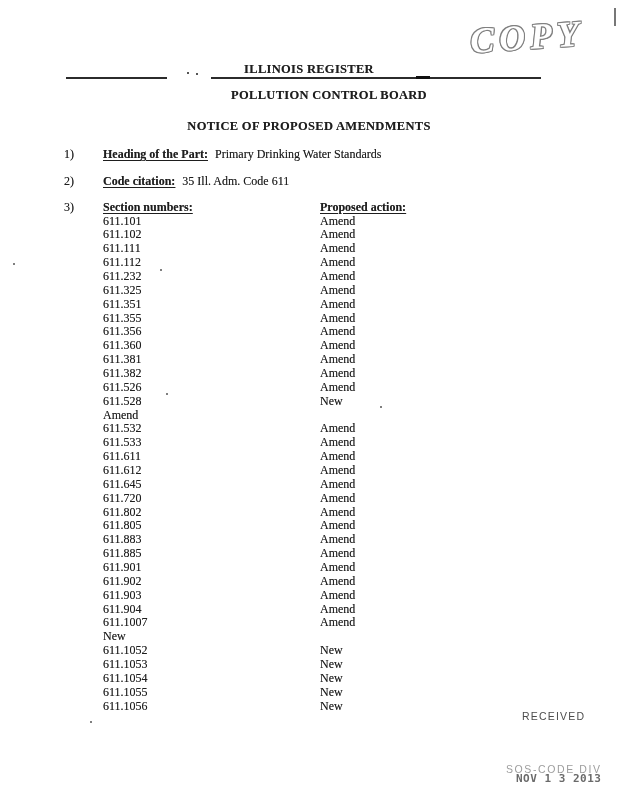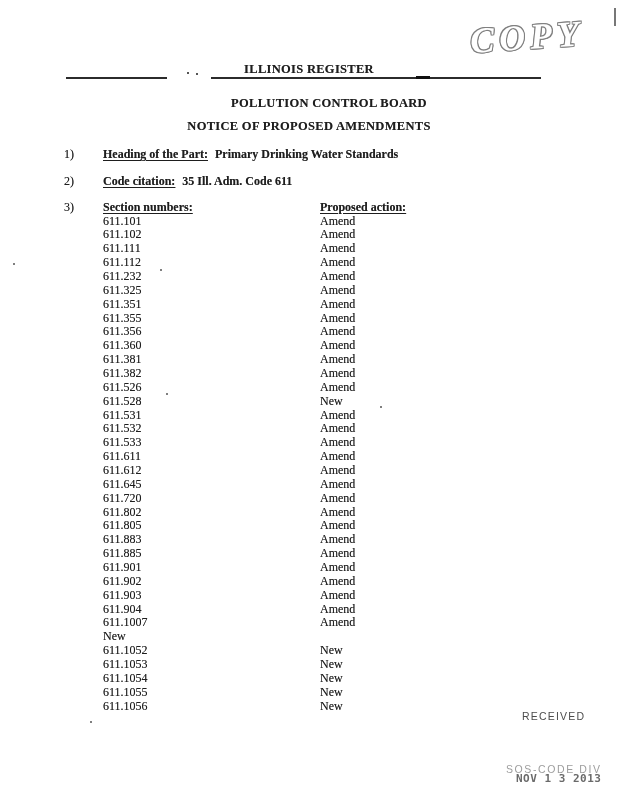--- a/index.html
+++ b/index.html
@@ -39,37 +39,37 @@
   .rule-dash  { left: 416px; top: 75.5px; width: 14px; height: 3.2px; background: #101010; }
 
   .title-line {
     left: 0; right: 0;
     text-align: center;
     font-size: 12.5px;
     font-weight: bold;
     letter-spacing: 0.3px;
   }
   .t-register { top: 62px; }
-  .t-board    { top: 96px; padding-left: 40px; }
+  .t-board    { top: 88px; padding-left: 40px; }
   .t-notice   { top: 119px; }
 
   .item-num { left: 64px; font-size: 12px; }
   .n1 { top: 147px; } .n2 { top: 174px; } .n3 { top: 200px; }
 
   .item-body { left: 103px; font-size: 12px; }
   .b1 { top: 147px; } .b2 { top: 174px; } .b3 { top: 200px; }
 
   .ul-label {
     font-weight: bold;
     text-decoration: underline;
     text-decoration-thickness: 1px;
     text-underline-offset: 1.5px;
     margin-top: 20px;
   }
-  .item-value { margin-left: 7px; font-weight: bold; }
+  .item-value { margin-left: 7px; font-weight: normal; }
   .action-header { left: 320px; top: 200px; font-size: 12px; text-align: center; }
 
   .section-list { left: 103px; top: 214.5px; font-size: 12px; }
   .sec-row { display: flex; height: 13.87px; line-height: 13.87px; }
   .sec-num { width: 217px; }
 
   
   .received-stamp {
     left: 522px; top: 710px;
     font-family: "Liberation Sans", sans-serif;
@@ -191,21 +191,20 @@
       </div>
       <div class="sec-row">
         <span class="sec-num">611.526</span>
         <span class="sec-action">Amend</span>
       </div>
       <div class="sec-row">
         <span class="sec-num">611.528</span>
         <span class="sec-action">New</span>
       </div>
       <div class="sec-row">
-        <span class="sec-num">611.531</span>
         <span class="sec-action">Amend</span>
       </div>
       <div class="sec-row">
         <span class="sec-num">611.532</span>
         <span class="sec-action">Amend</span>
       </div>
       <div class="sec-row">
         <span class="sec-num">611.533</span>
         <span class="sec-action">Amend</span>
       </div>

